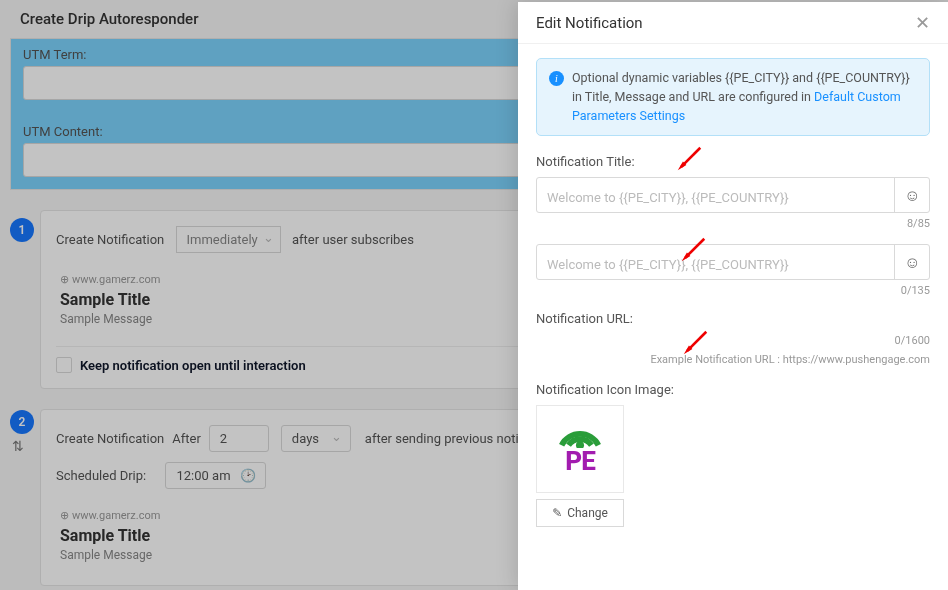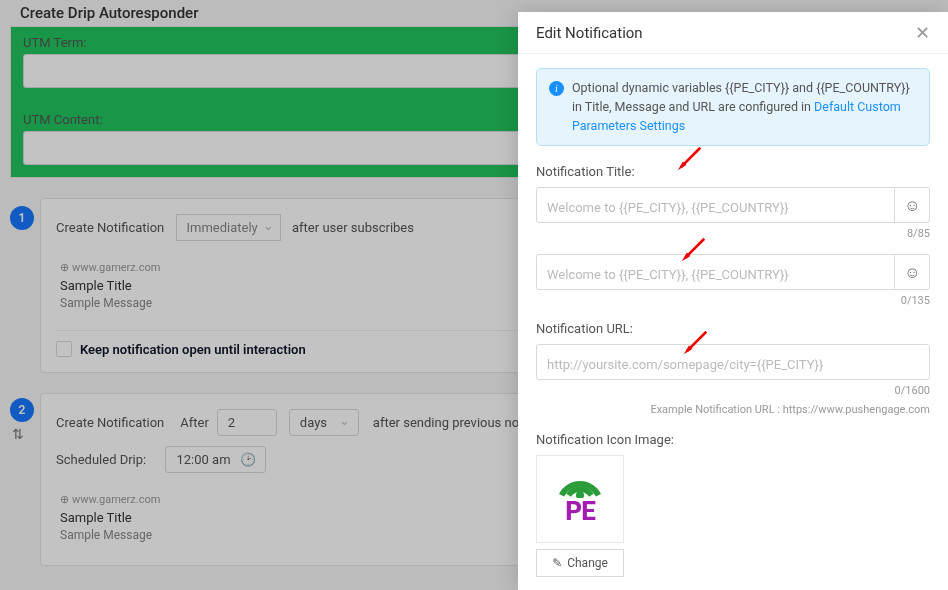--- a/index.html
+++ b/index.html
@@ -1,42 +1,42 @@
 <!DOCTYPE html>
 <html><head>
 <meta charset="utf-8">
 <style>
 *{box-sizing:border-box;margin:0;padding:0;font-family:-apple-system,BlinkMacSystemFont,"Segoe UI",Roboto,Arial,sans-serif}
 body{width:948px;height:590px;overflow:hidden;background:#fff;position:relative}
 .bg{position:absolute;inset:0;background:#f5f5f5;filter:brightness(.9)}
-.bg-header{padding:4px 20px;font-size:15px;color:#333;font-weight:500}
+.bg-header{padding:10px 20px;font-size:15px;color:#333;font-weight:500}
 .bg-overlay{position:absolute;inset:0;background:rgba(0,0,0,.15);pointer-events:none}
-.bg-card{background:#22c55e;border:1px solid #e5e5e5;margin:0 10px 20px;padding:12px}
+.bg-card{background:#7dd3fc;border:1px solid #e5e5e5;margin:0 10px 20px;padding:12px}
 .bg-label{font-size:13px;color:#555;margin:4px 0}
 .bg-input{width:100%;height:34px;border:1px solid #d9d9d9;border-radius:3px;background:#fff}
 .timeline{position:relative}
 .step-badge{position:absolute;left:10px;width:24px;height:24px;border-radius:50%;background:#1677ff;color:#fff;font-size:12px;display:flex;align-items:center;justify-content:center;font-weight:600}
 .sort-icon{position:absolute;left:12px;color:#777;font-size:14px}
 .step-card{background:#fff;border:1px solid #e5e5e5;border-radius:4px;margin:10px 10px 20px 40px;padding:15px;font-size:13px;color:#555}
 .inline-select{border:1px solid #d9d9d9;padding:5px 22px 5px 10px;border-radius:0;color:#888;margin:0 8px;position:relative;display:inline-block}
 .inline-select::after{content:"⌄";position:absolute;right:6px;top:3px;color:#bbb}
 .sm-select{border:1px solid #d9d9d9;padding:5px 10px;border-radius:3px;min-width:60px;display:inline-block;margin:0 4px;color:#555;text-align:left}
 .sm-select.wide{min-width:70px;position:relative;padding-right:25px}
 .sm-select.wide::after{content:"⌄";position:absolute;right:8px;top:3px;color:#bbb}
 .notif-box{margin-top:12px;padding:8px 4px;display:flex;justify-content:space-between;align-items:flex-start}
 .globe{color:#999;font-size:11px;margin-bottom:4px}
-.ntitle{font-weight:400;color:#333;font-size:13px;margin-bottom:3px}
+.ntitle{font-weight:700;color:#333;font-size:16px;margin-bottom:3px}
 .nmsg{color:#888;font-size:12px}
 .card-icons{color:#999;font-size:13px;display:flex;gap:8px;align-items:center}
 .pe-logo{display:inline-flex;flex-direction:column;align-items:center;line-height:1}
 .pe-wifi{width:34px;height:18px}
 .pe-text{font-weight:800;color:#a21caf;font-size:18px;letter-spacing:-1px}
 .keep-row{margin-top:12px;padding-top:10px;border-top:1px solid #eee;display:flex;align-items:center;gap:8px}
 .chk{width:16px;height:16px;border:1px solid #d9d9d9;border-radius:2px}
-.panel{position:absolute;top:12px;right:0;bottom:0;width:430px;background:#fff;box-shadow:-2px 0 20px rgba(0,0,0,.15);display:flex;flex-direction:column}
+.panel{position:absolute;top:2px;right:0;bottom:0;width:430px;background:#fff;box-shadow:-2px 0 20px rgba(0,0,0,.15);display:flex;flex-direction:column}
 .panel-header{display:flex;justify-content:space-between;align-items:center;padding:10px 18px;border-bottom:1px solid #f0f0f0}
 .panel-title{font-size:15px;color:#333}
 .close{color:#999;font-size:18px;cursor:pointer}
 .panel-body{padding:14px 18px;overflow:auto}
 .info-box{background:#e6f4fd;border:1px solid #b3e0f8;border-radius:5px;padding:10px 12px;font-size:12.5px;color:#555;display:flex;gap:8px;line-height:1.5;margin-bottom:18px}
 .info-i{width:15px;height:15px;border-radius:50%;background:#1890ff;color:#fff;font-size:10px;display:flex;align-items:center;justify-content:center;flex-shrink:0;margin-top:2px;font-style:italic;font-family:serif}
 .info-box a{color:#1890ff;text-decoration:none}
 .field-label{font-size:13px;color:#555;margin-bottom:8px}
 .field-wrap{position:relative;margin-bottom:4px}
 .field{width:100%;height:36px;border:1px solid #d9d9d9;border-radius:3px;padding:4px 36px 0 10px;font-size:13px;color:#333}
@@ -98,21 +98,21 @@
         <span class="chk"></span>
         <span style="font-weight:600;color:#0f172a">Keep notification open until interaction</span>
       </div>
     </div>
 
     <div class="step-badge" style="top:200px">2</div>
     <span class="sort-icon" style="top:228px">⇅</span>
     <div class="step-card">
       <div style="display:flex;align-items:center;flex-wrap:wrap;gap:4px">
         <span>Create Notification</span>
-        <span style="margin-left:12px">After</span>
+        <span style="margin-left:4px">After</span>
         <span class="sm-select">2</span>
         <span class="sm-select wide">days</span>
         <span style="margin-left:6px">after sending previous notification</span>
       </div>
       <div style="margin-top:10px">
         <span>Scheduled Drip:</span>
         <span class="time-pill"><span>12:00 am</span><span class="clk">🕑</span></span>
       </div>
       <div class="notif-box">
         <div>
@@ -158,23 +158,20 @@
     </div>
     <div class="counter">8/85</div>
 
     <div class="field-wrap">
       <input class="field" placeholder="Welcome to {{PE_CITY}}, {{PE_COUNTRY}}" style="">
       <div class="emoji-btn">☺</div>
     </div>
     <div class="counter">0/135</div>
 
     <div class="field-label">Notification URL:</div>
-    <div class="field-wrap">
-      <input class="field" style="padding-right: 10px;" placeholder="http://yoursite.com/somepage/city={{PE_CITY}}">
-    </div>
     <div class="counter" style="margin-bottom:2px">0/1600</div>
     <div class="example">Example Notification URL : https://www.pushengage.com</div>
 
     <div class="field-label">Notification Icon Image:</div>
     <div class="icon-preview">
       <span class="pe-logo">
         <svg class="pe-wifi" viewBox="0 0 40 20">
             <path d="M4 18 A18 18 0 0 1 36 18" fill="none" stroke="#2a9d3a" stroke-width="5"></path>
             <path d="M10 18 A12 12 0 0 1 30 18" fill="none" stroke="#2a9d3a" stroke-width="5"></path>
             <circle cx="20" cy="18" r="3.5" fill="#2a9d3a"></circle>

